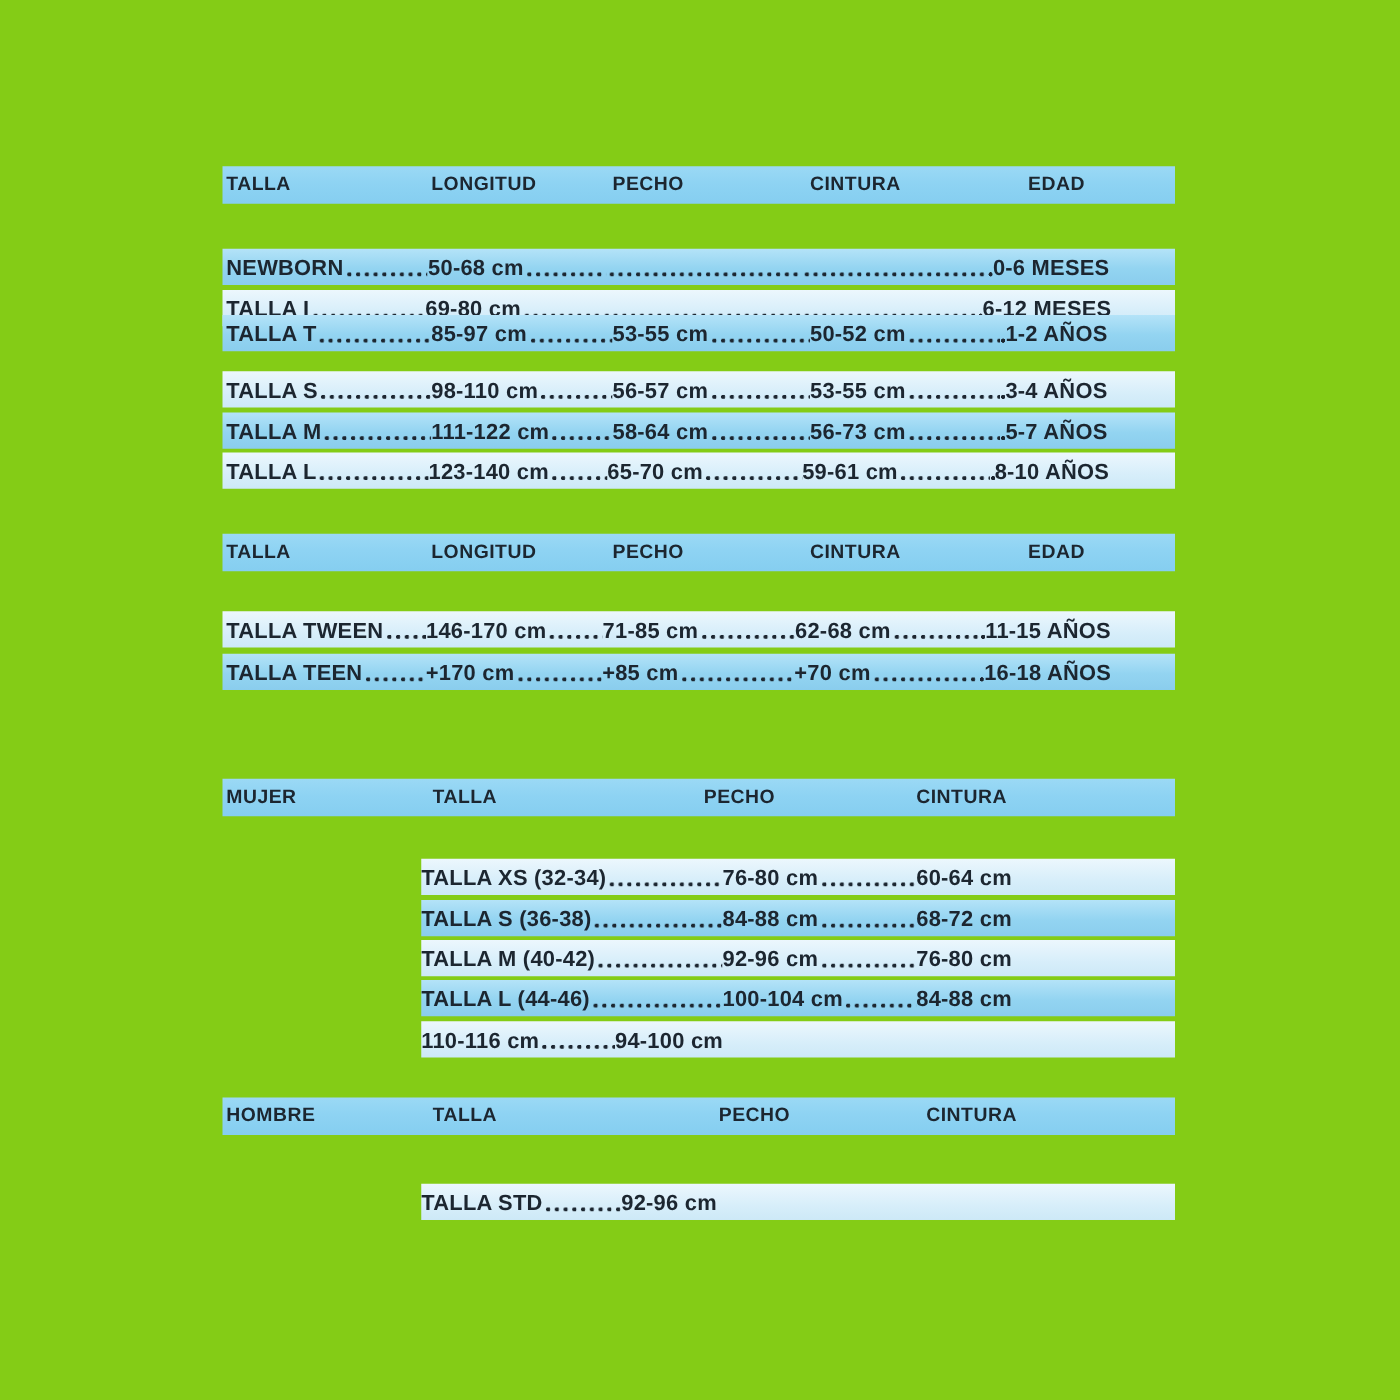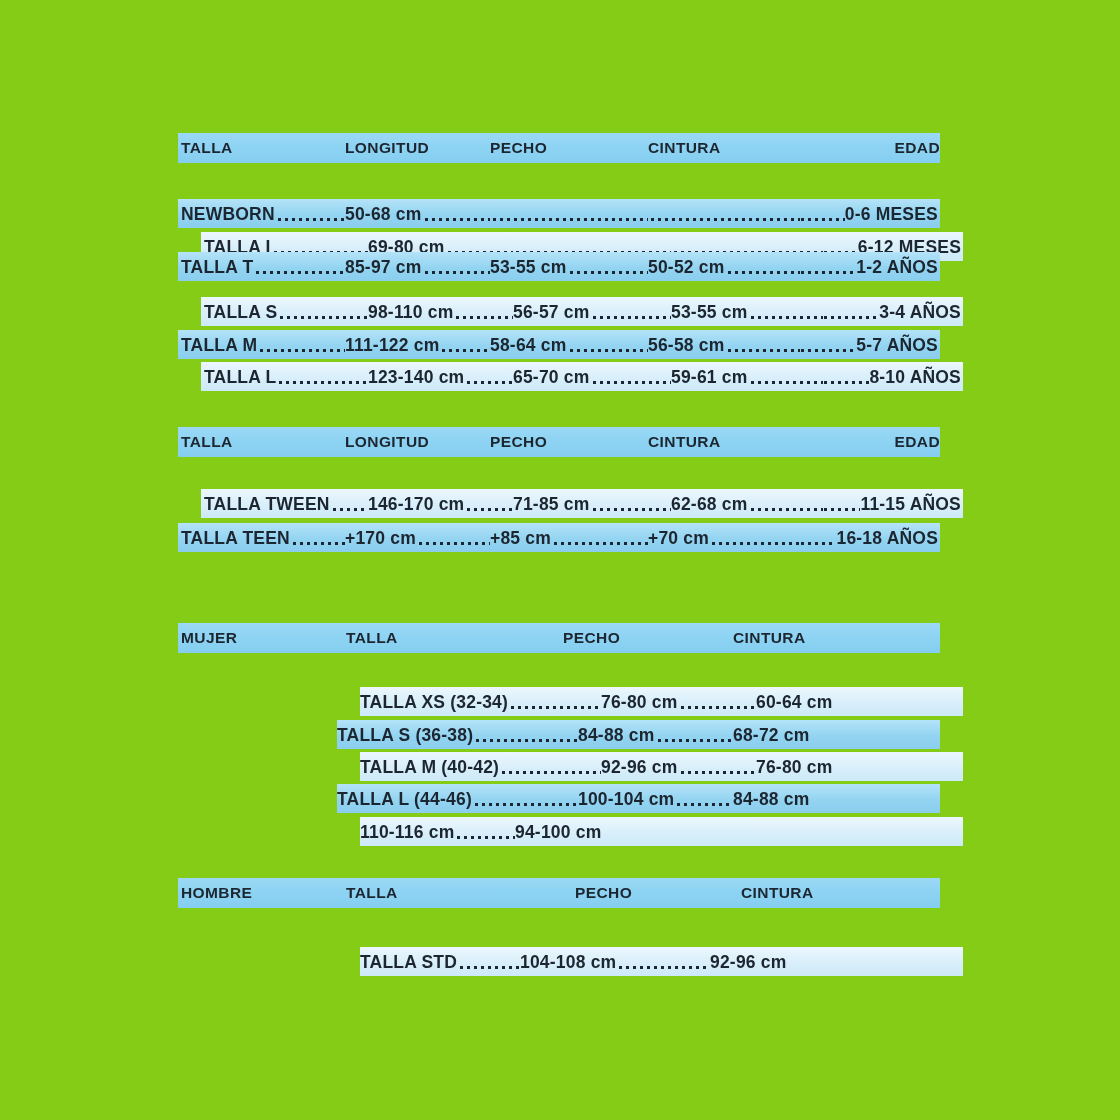--- a/index.html
+++ b/index.html
@@ -10,41 +10,41 @@
     --ink:#1c2630;
   }
   .page { position:absolute; inset:0; background:#84cc16; }
 
   .band {
     position:absolute; left:178px; width:762px; display:flex;
   }
   .hdr  { height:30px; background:linear-gradient(180deg,#9bd9f5 0%,#8ed3f3 45%,#85cef0 100%); }
   .row  { height:29px; }
   .row.dark  { background:linear-gradient(180deg,#b4e3f8 0%,#93d4f1 55%,#8acded 100%); }
-  .row.light { background:linear-gradient(180deg,#ecf7fd 0%,#d7eefa 60%,#cde9f7 100%);margin-left:23px; }
+  .row.light { background:linear-gradient(180deg,#ecf7fd 0%,#d7eefa 60%,#cde9f7 100%); }
   .row.narrow { left:337px; width:603px; }
 
   .cell { display:flex; align-items:flex-end; overflow:hidden; }
   .txt {
     line-height:27px; white-space:nowrap; font-weight:bold;
     font-size:17.5px; color:var(--ink); letter-spacing:0.2px; margin-right:2px;
   }
   .hdr .txt { font-size:15.5px; line-height:30px; letter-spacing:0.4px; margin-right:0; }
   .pad-l { padding-left:3px; }
 
   .leader {
     flex:1 1 auto; height:9px; margin:0 0 4px 0; min-width:4px;
     background-image:radial-gradient(circle at 2.5px 4.5px, var(--ink) 1.5px, transparent 1.9px);
     background-repeat:repeat-x; background-size:7px 9px;
   }
 
   
   .w1{width:167px}.w2{width:145px}.w3{width:158px}.w4{width:152px}.wf{flex:1 1 auto}
-  .edad   { }
-  .edad-h { justify-content:flex-end; }
+  .edad   { padding-right:52px; }
+  .edad-h { justify-content:flex-end; padding-right:72px; }
 
   
   .m1{width:168px}.m2{width:217px}.m3{width:170px}
   .h2{width:229px}.h3{width:166px}
 
   
   .mr1{width:241px}.mr2{width:155px}
   .hr1{width:160px}.hr2{width:190px}
 </style>
 </head>
@@ -169,21 +169,21 @@
       </div>
     <div class="cell w2">
         <span class="txt">111-122 cm</span>
         <span class="leader"></span>
       </div>
     <div class="cell w3">
         <span class="txt">58-64 cm</span>
         <span class="leader"></span>
       </div>
     <div class="cell w4">
-        <span class="txt">56-58 cm</span>
+        <span class="txt">56-73 cm</span>
         <span class="leader"></span>
       </div>
     <div class="cell wf edad">
         <span class="leader"></span>
         <span class="txt">5-7 AÑOS</span>
       </div>
   </div>
 
   <div class="band row light" style="top:362px">
     <div class="cell w1 pad-l">
@@ -366,22 +366,18 @@
     <div class="cell wf">
         <span class="txt">CINTURA</span>
       </div>
   </div>
 
   <div class="band row narrow light" style="top:947px">
     <div class="cell hr1">
         <span class="txt">TALLA STD</span>
         <span class="leader"></span>
       </div>
-    <div class="cell hr2">
-        <span class="txt">104-108 cm</span>
-        <span class="leader"></span>
-      </div>
     <div class="cell wf">
         <span class="txt">92-96 cm</span>
       </div>
   </div>
 
 </div>
 
 </body></html>

